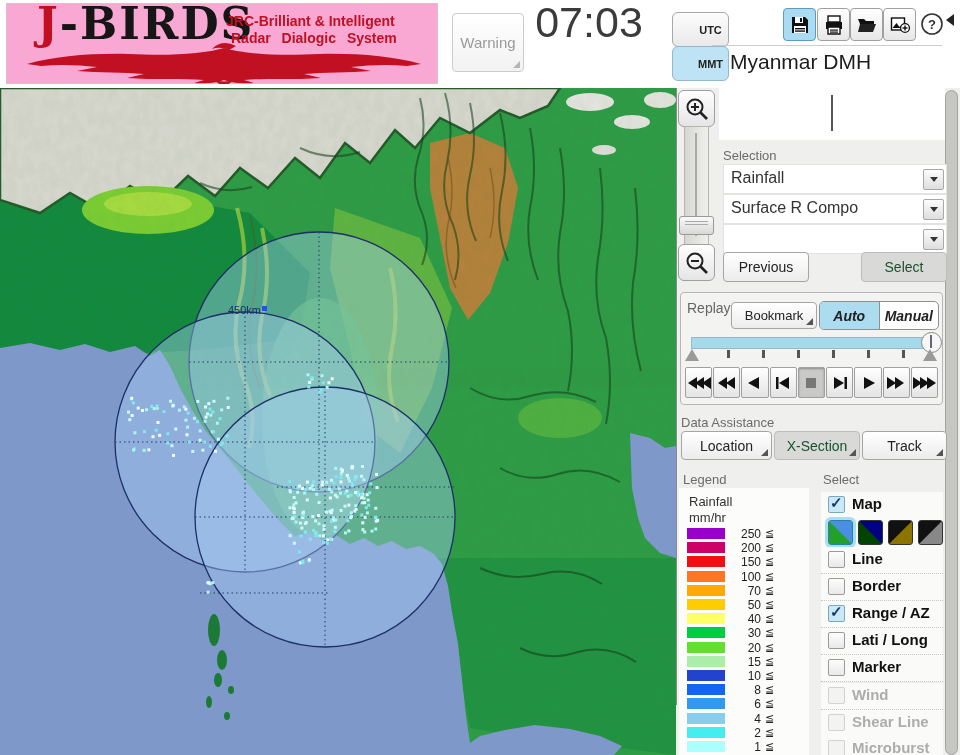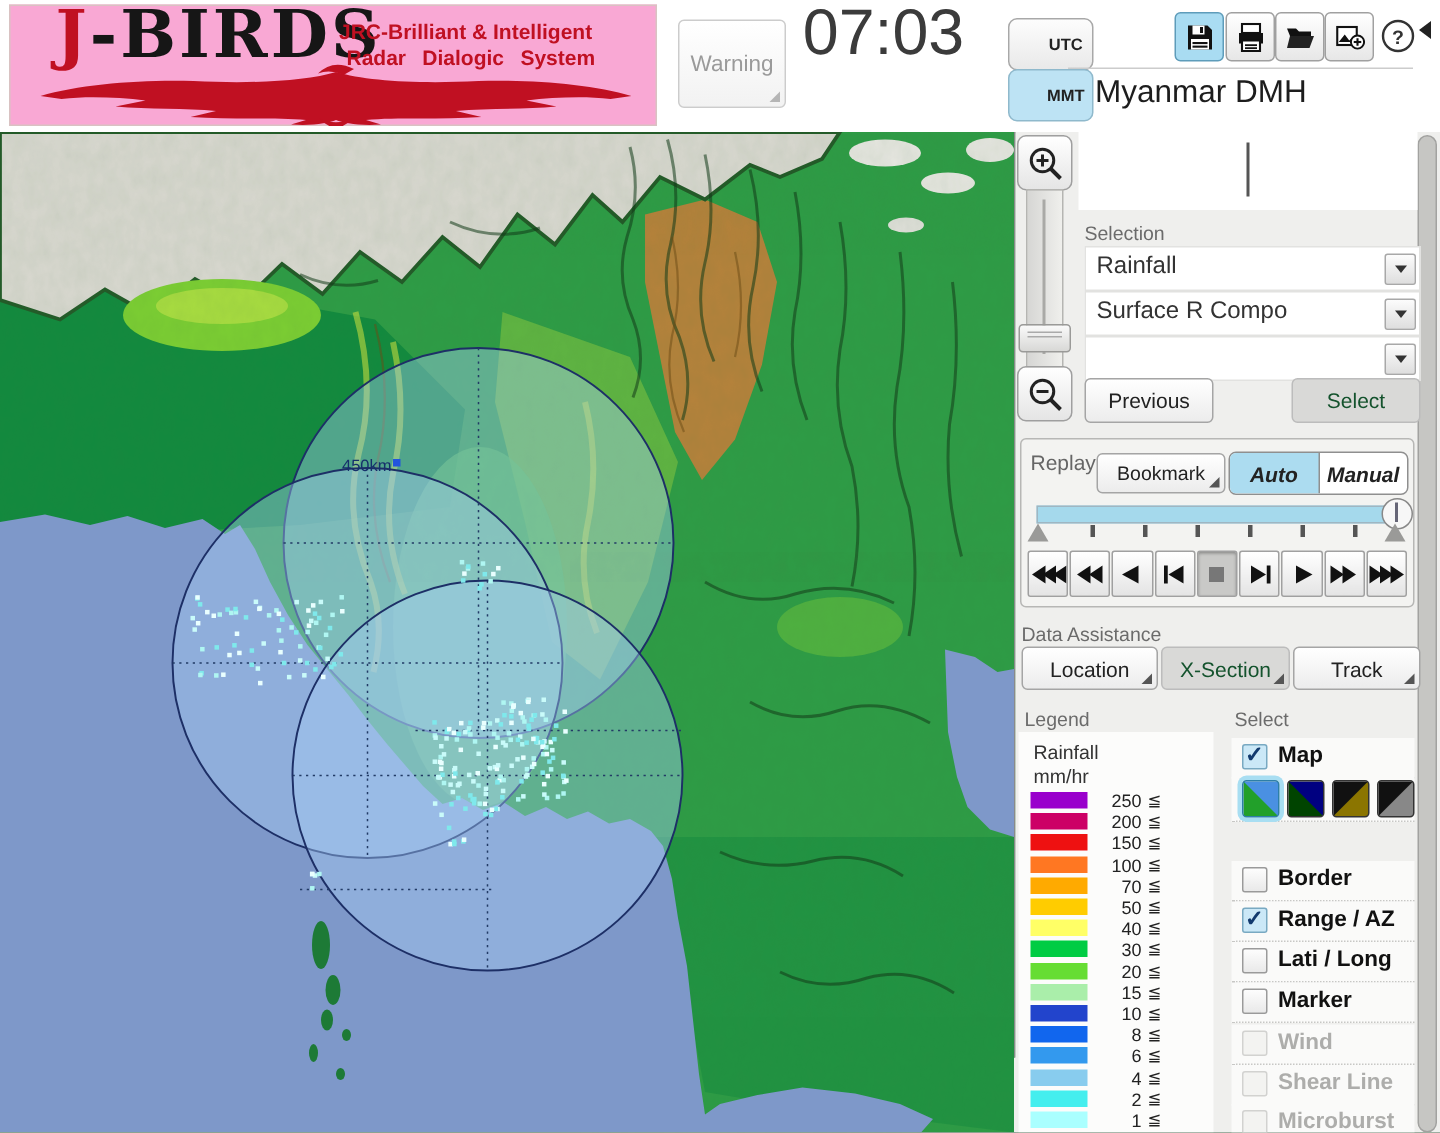--- a/index.html
+++ b/index.html
@@ -742,20 +742,24 @@
         <div class="ov-row" style="top: 4px;">
           <div class="ov-cb checked"></div>
           <div class="ov-lab">Map</div>
         </div>
         <div class="ov-row" style="top: 30px; height: 29px;">
           <div class="style-sw selected" style="left: 7px; background: linear-gradient(to left bottom, rgb(74, 144, 226) 49%, rgb(34, 160, 42) 51%);"></div>
           <div class="style-sw" style="left: 37px; background: linear-gradient(to left bottom, rgb(0, 0, 128) 49%, rgb(0, 68, 0) 51%);"></div>
           <div class="style-sw" style="left: 67px; background: linear-gradient(to right bottom, rgb(17, 17, 17) 49%, rgb(139, 117, 0) 51%);"></div>
           <div class="style-sw" style="left: 97px; background: linear-gradient(to right bottom, rgb(17, 17, 17) 49%, rgb(136, 136, 136) 51%);"></div>
         </div>
+        <div class="ov-row" style="top: 59px;">
+          <div class="ov-cb"></div>
+          <div class="ov-lab">Line</div>
+        </div>
         <div class="ov-row" style="top: 86px;">
           <div class="ov-cb"></div>
           <div class="ov-lab">Border</div>
         </div>
         <div class="ov-row" style="top: 113px;">
           <div class="ov-cb checked"></div>
           <div class="ov-lab">Range / AZ</div>
         </div>
         <div class="ov-row" style="top: 140px;">
           <div class="ov-cb"></div>

